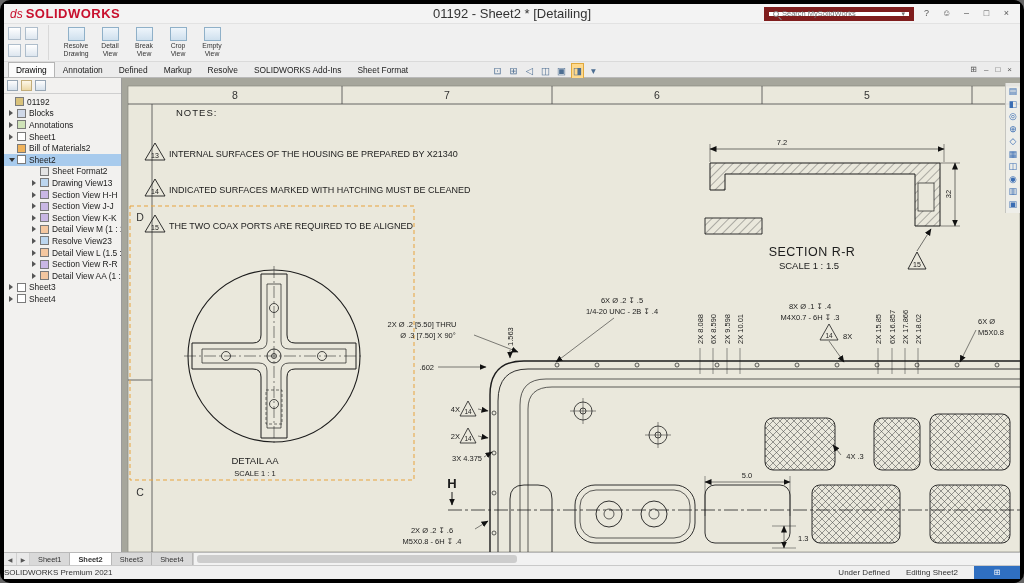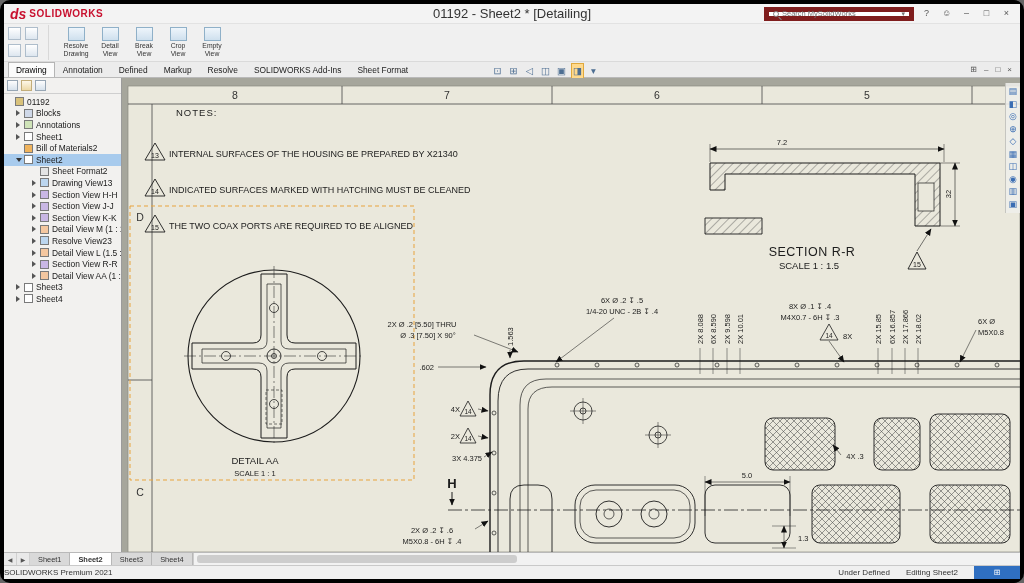--- a/index.html
+++ b/index.html
@@ -4,22 +4,22 @@
 <style>
 *{box-sizing:border-box;margin:0;padding:0}
 html,body{width:1024px;height:583px}
 body{font-family:"Liberation Sans",sans-serif;background:#666;position:relative}
 .window{position:absolute;inset:0;background:#000;border-radius:10px;padding:4px}
 .inner{position:relative;width:1016px;height:575px;background:#f0f0f0;overflow:hidden}
 
 
 .titlebar{height:19px;display:flex;align-items:center;padding:0 6px;background:#f3f3f3;position:relative}
 .logo{display:flex;align-items:center;gap:3px;z-index:2}
-.logo-mark{color:#c8102e;font-weight:bold;font-style:italic;font-size:14px}
-.logo-text{color:#c8102e;font-weight:bold;font-size:10px;letter-spacing:.5px}
+.logo-mark{color:#c8102e;font-weight:normal;font-style:italic;font-size:12px}
+.logo-text{color:#c8102e;font-weight:bold;font-size:13px;letter-spacing:.5px}
 .title{position:absolute;left:0;right:0;text-align:center;font-size:13px;color:#333}
 .tb-right{margin-left:auto;display:flex;align-items:center;gap:5px;z-index:2}
 .search{display:flex;align-items:center;background:#fff;border:5px solid #7f1d1d;height:14px;width:150px;padding:0 4px;gap:3px}
 .mag{width:6px;height:6px;border:1.2px solid #888;border-radius:50%;position:relative;flex:none}
 .mag::after{content:"";position:absolute;width:4px;height:1.2px;background:#888;transform:rotate(45deg);left:4px;top:6px}
 .search input{border:0;outline:0;flex:1;font-size:7.5px;font-family:inherit;color:#777;background:transparent}
 .caret{font-size:7px;color:#777}
 .wbtn{font-size:9px;color:#555;width:15px;text-align:center;line-height:15px}
 
 
@@ -39,21 +39,21 @@
 .docctl{position:absolute;right:8px;top:1px;display:flex;gap:7px;font-size:8px;color:#555;line-height:14px}
 
 
 .main{position:relative;height:474px;display:flex}
 .panel{width:118px;background:#f2f1ef;border-right:1px solid #9b9b9b;font-size:8.4px;color:#1a1a1a}
 .panel-head{height:16px;border-bottom:1px solid #cfcfcf;display:flex;align-items:center;gap:3px;padding:0 3px}
 .ph-icon{width:11px;height:11px;border:1px solid #97a6b4;background:linear-gradient(#fdfdfd,#d7e2ec)}
 .ph-icon.alt{background:linear-gradient(#fdf7e8,#ecd9a8);border-color:#c2ad7a}
 .tree{padding-top:2px}
 .trow{display:flex;align-items:center;height:11.6px;padding-left:3px;white-space:nowrap;overflow:hidden}
-.trow.d1{padding-left:12px}
+.trow.d1{padding-left:5px}
 .trow.d2{padding-left:28px}
 .trow.sel{background:#a8cbed}
 .arr{width:8px;flex:none;display:inline-flex;align-items:center}
 .arr.r::before{content:"";border-left:4px solid #555;border-top:3px solid transparent;border-bottom:3px solid transparent}
 .arr.d::before{content:"";border-top:4px solid #333;border-left:3px solid transparent;border-right:3px solid transparent}
 .ti{width:9px;height:9px;border:1px solid #7a7a7a;display:inline-block;flex:none}
 .ti.part{background:#d9c27a}.ti.blocks{background:#cfd8e8}.ti.annotations{background:#cfe3b8}
 .ti.sheet{background:#ffffff}.ti.bom{background:#f0b35c}.ti.format{background:#e4e4e4}
 .ti.view{background:#bcd6ef}.ti.section{background:#c9b7e4}.ti.detail{background:#f4c7a0}
 .tl{margin-left:3px}

